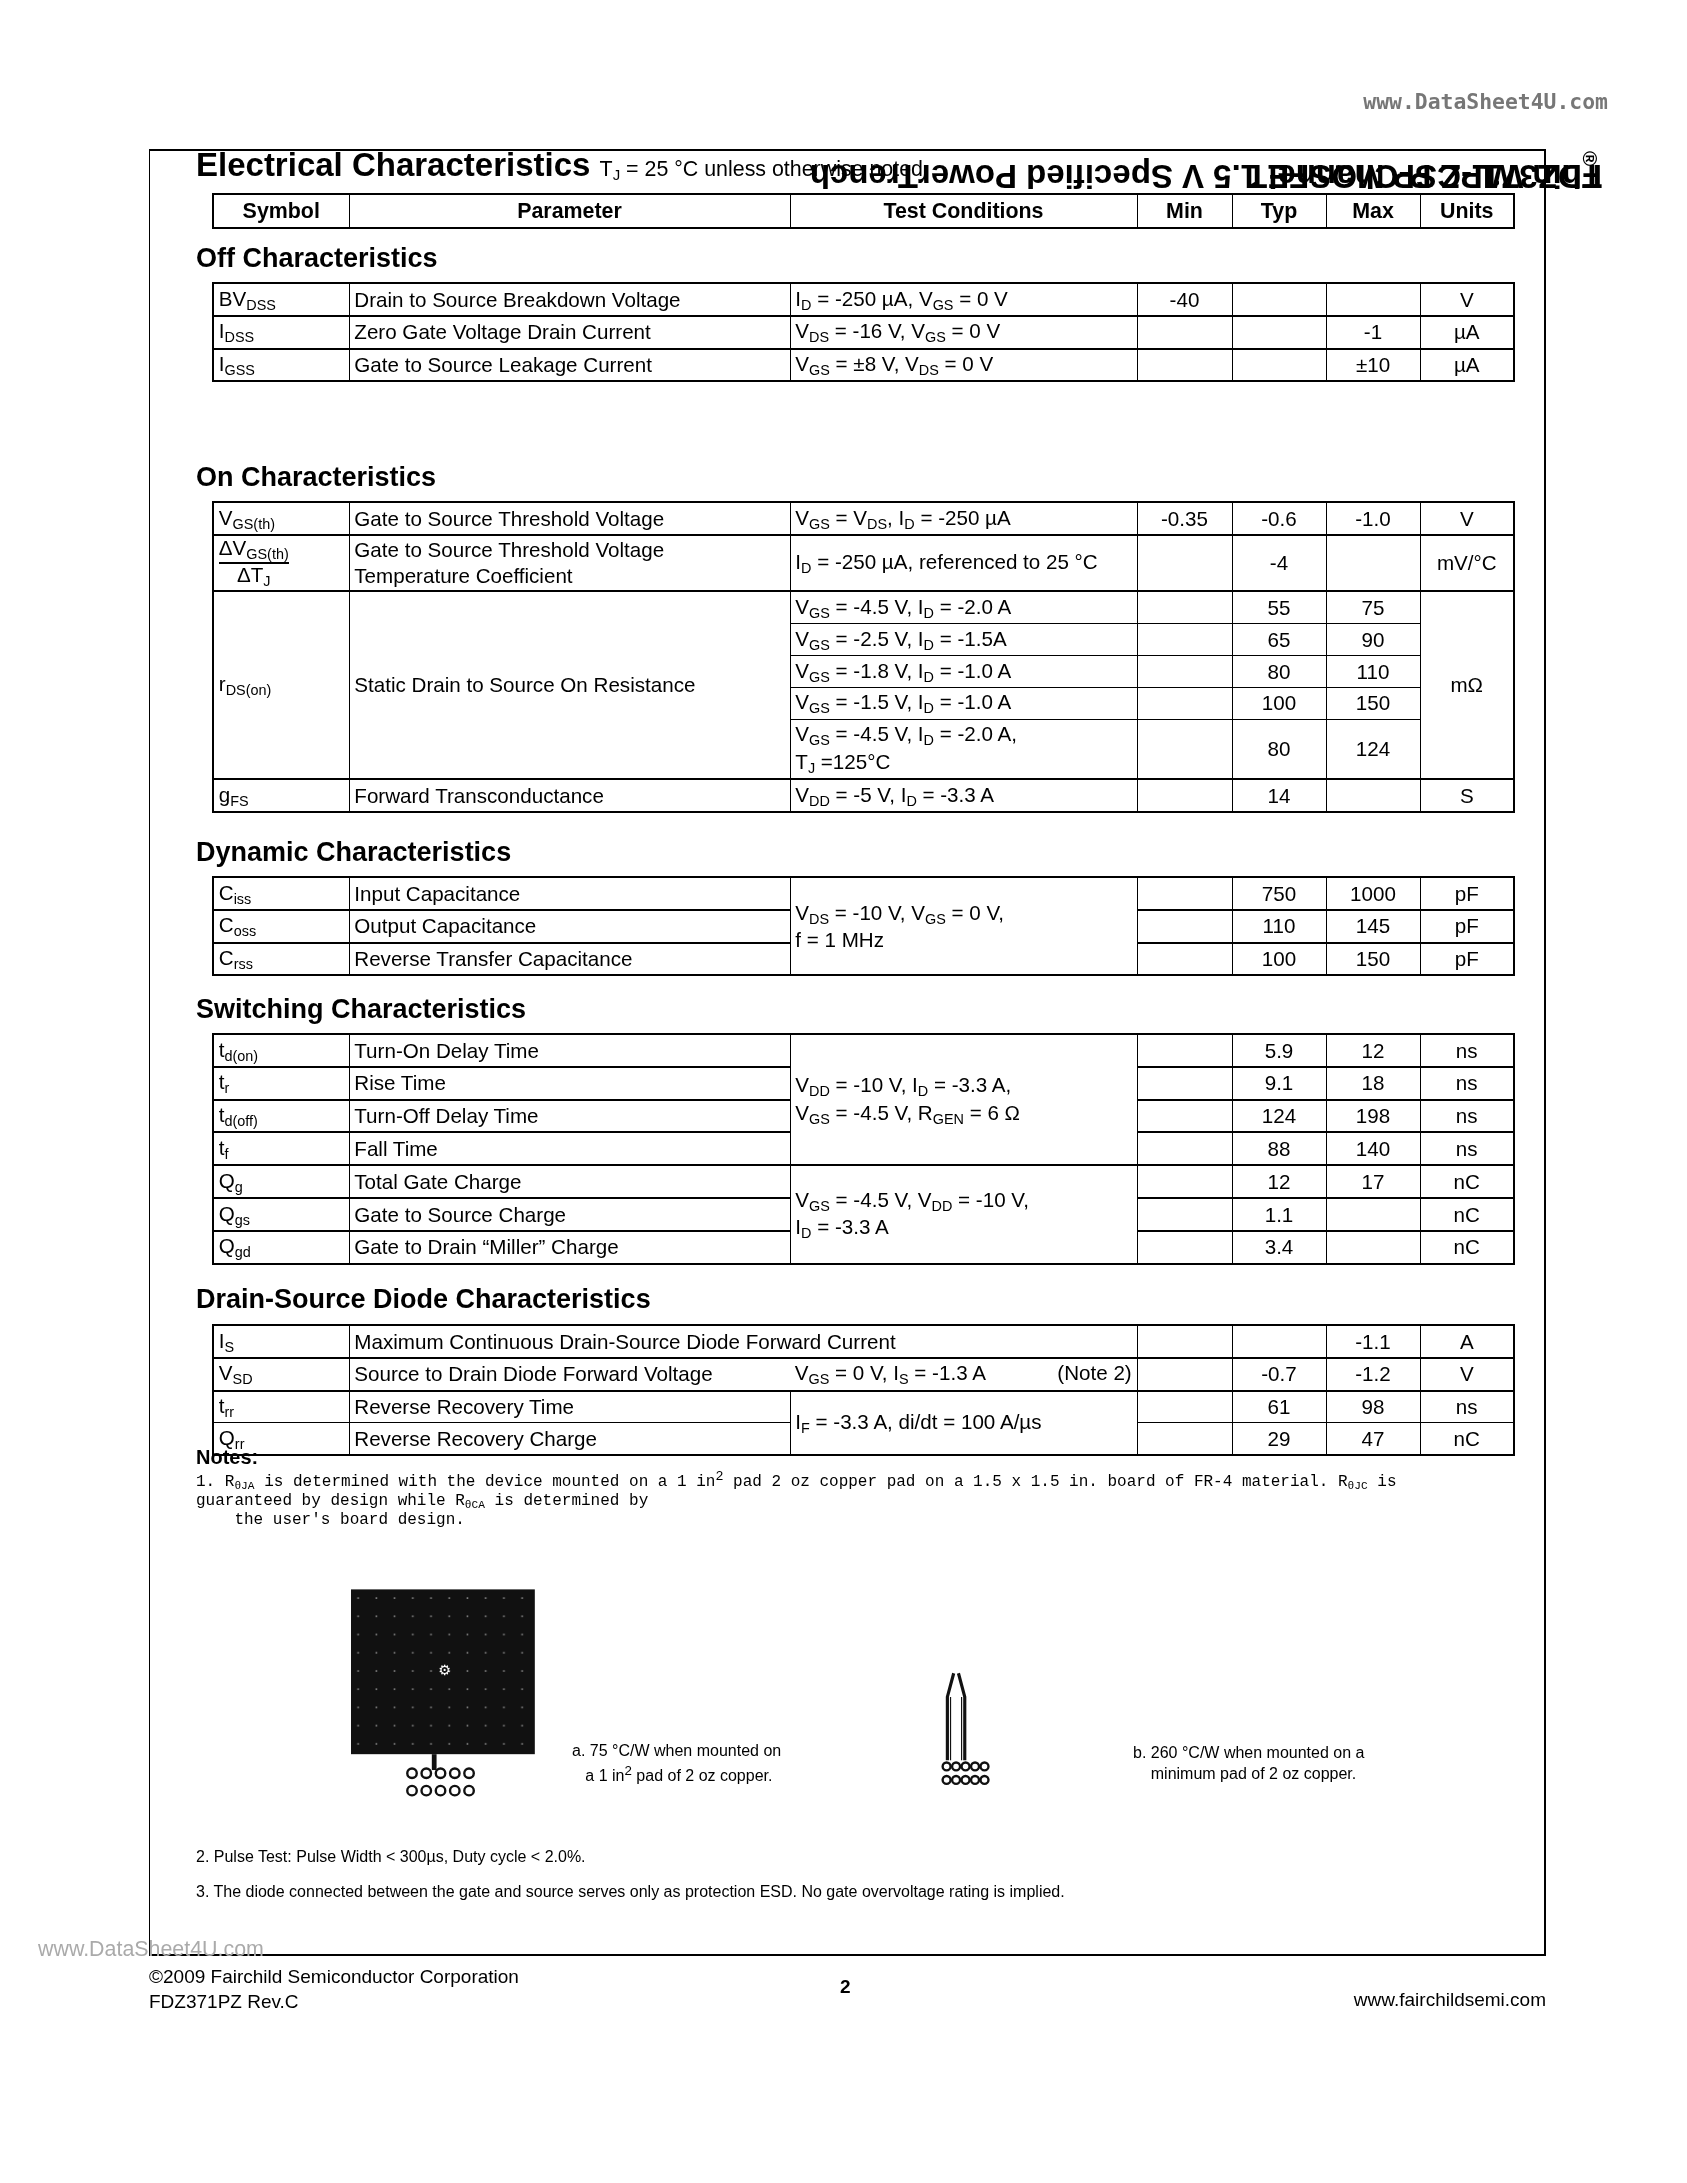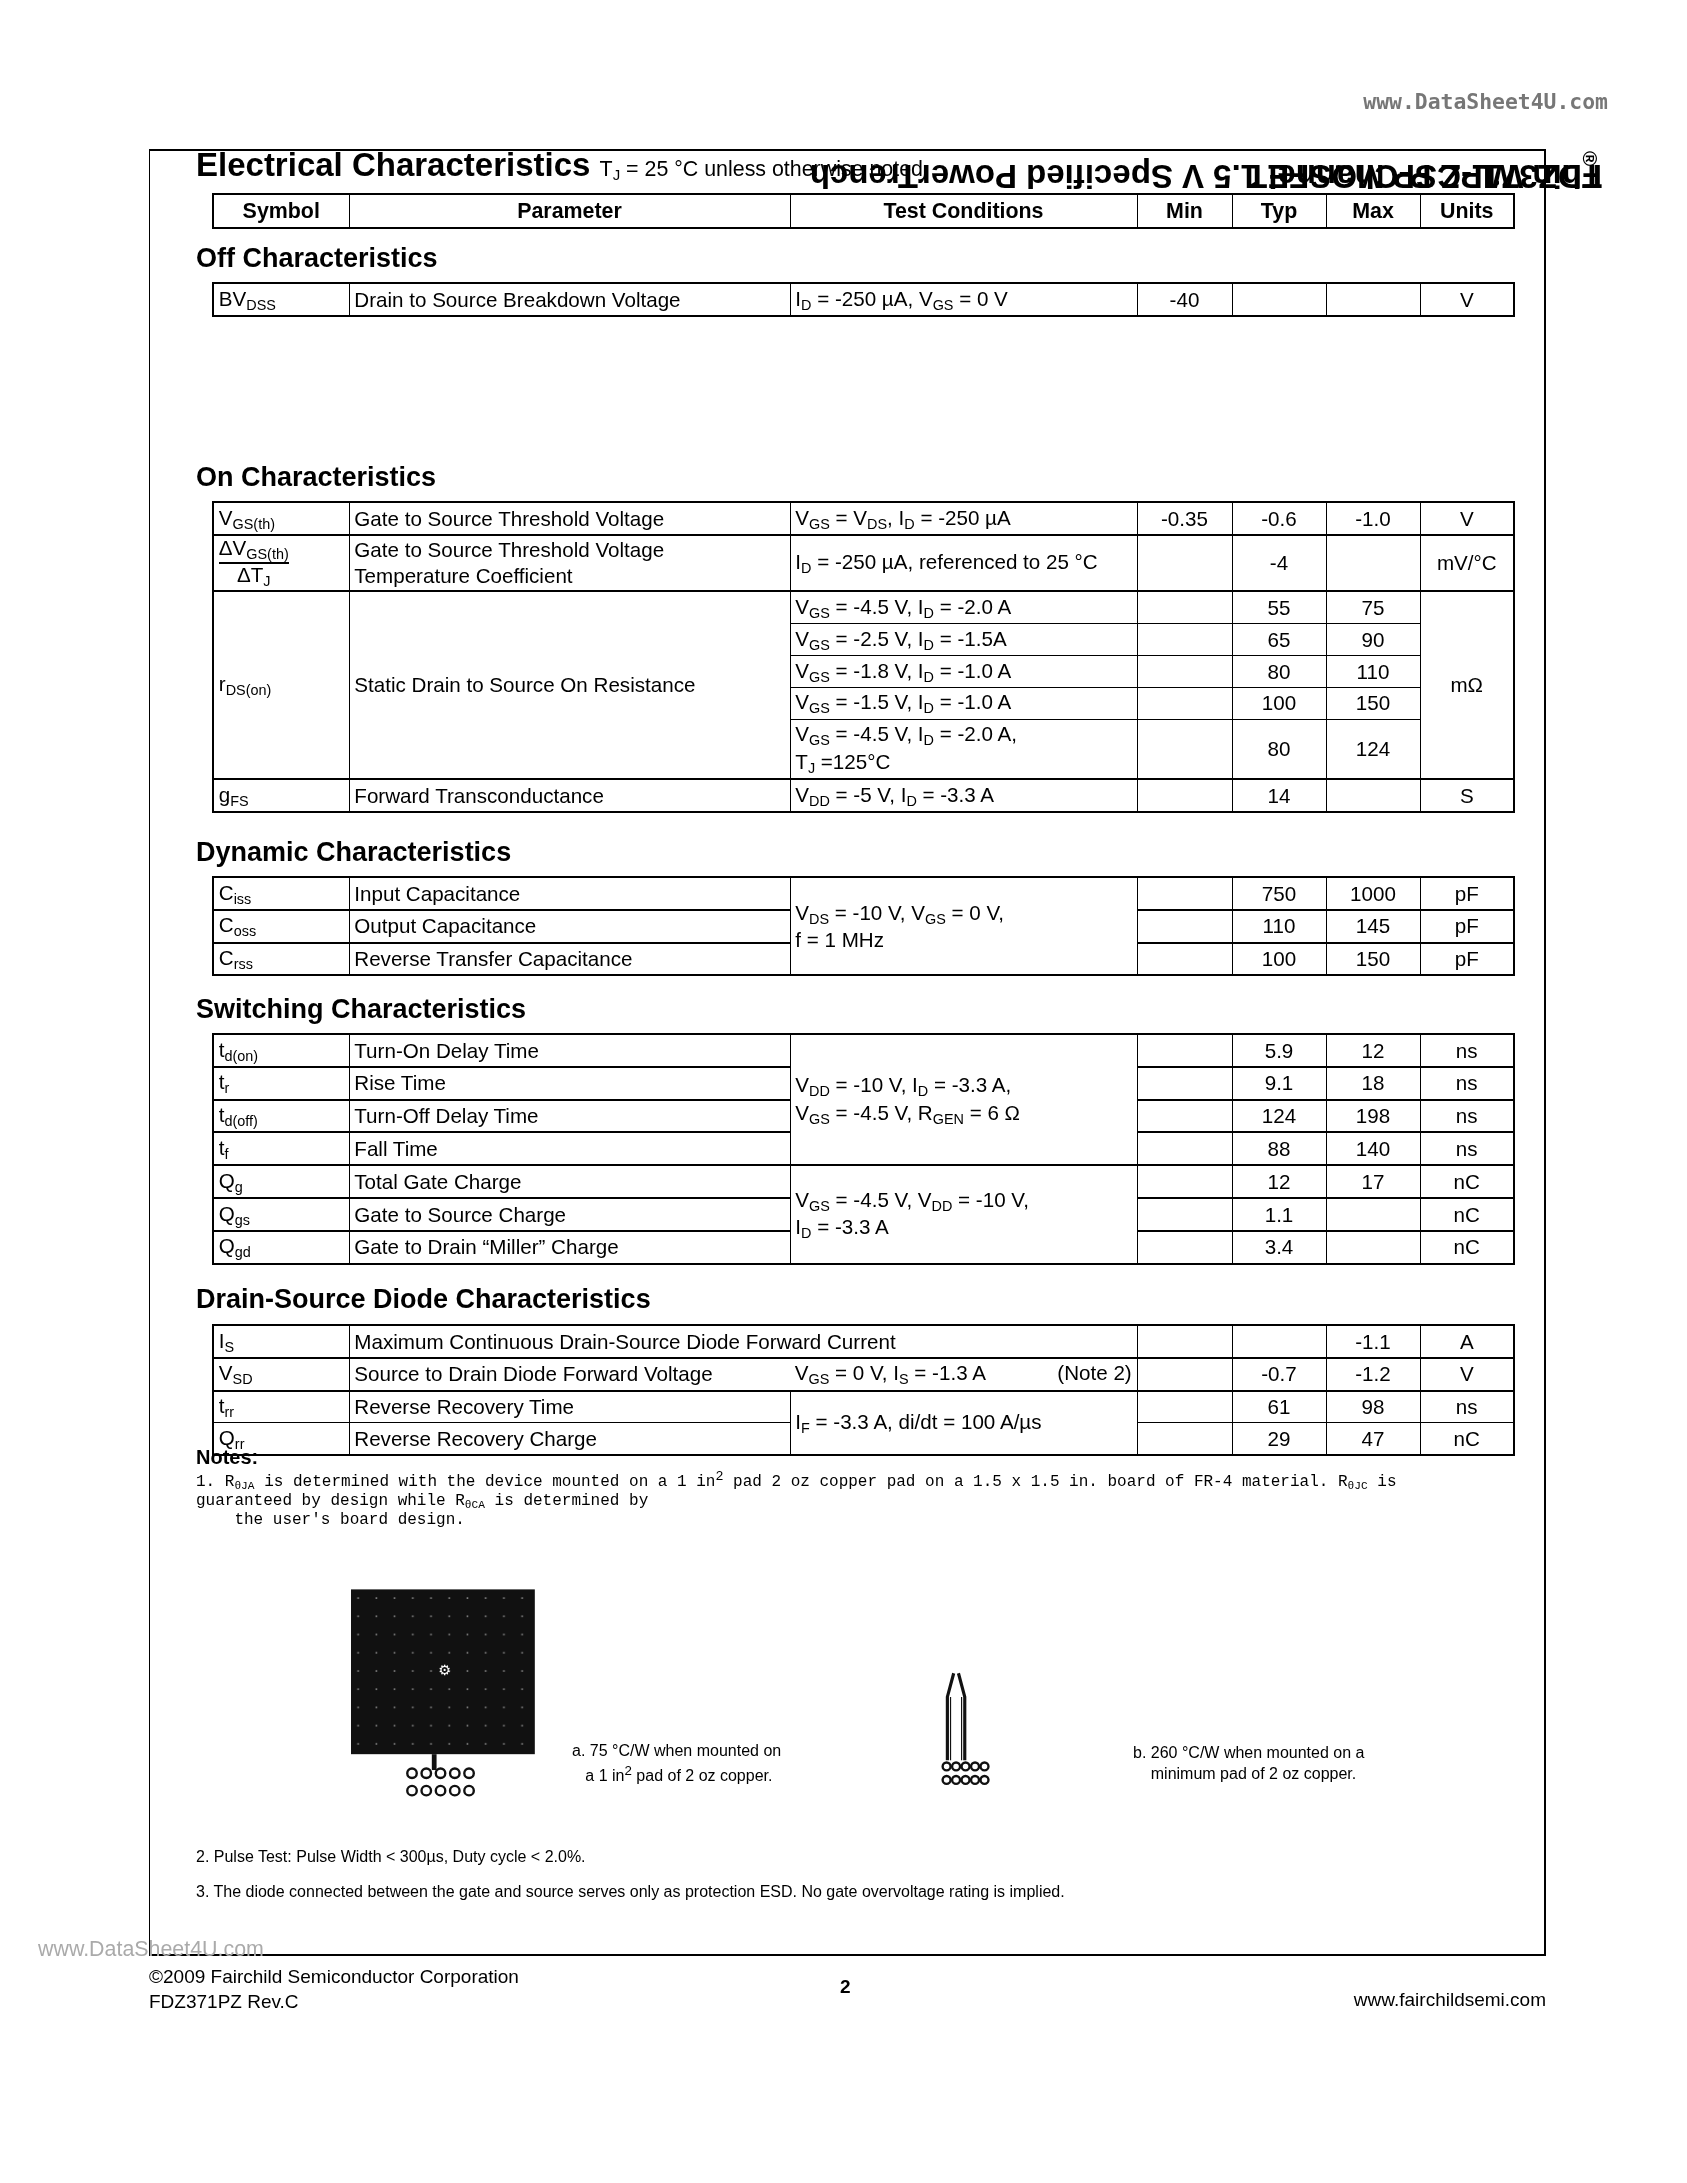--- a/index.html
+++ b/index.html
@@ -84,20 +84,38 @@
       </colgroup>
       <tbody>
         <tr class="">
           <td>BV<sub>DSS</sub></td>
           <td>Drain to Source Breakdown Voltage</td>
           <td>I<sub>D</sub> = -250 µA, V<sub>GS</sub> = 0 V</td>
           <td class="c">-40</td>
           <td class="c"></td>
           <td class="c"></td>
           <td class="c">V</td>
+        </tr>
+        <tr class="thick">
+          <td>I<sub>DSS</sub></td>
+          <td>Zero Gate Voltage Drain Current</td>
+          <td>V<sub>DS</sub> = -16 V, V<sub>GS</sub> = 0 V</td>
+          <td class="c"></td>
+          <td class="c"></td>
+          <td class="c">-1</td>
+          <td class="c">µA</td>
+        </tr>
+        <tr class="thick">
+          <td>I<sub>GSS</sub></td>
+          <td>Gate to Source Leakage Current</td>
+          <td>V<sub>GS</sub> = ±8 V, V<sub>DS</sub> = 0 V</td>
+          <td class="c"></td>
+          <td class="c"></td>
+          <td class="c">±10</td>
+          <td class="c">µA</td>
         </tr>
       </tbody>
     </table>
 
   <h2 style="top:313px;">On Characteristics</h2>
   <table id="t-on" style="top:352px;">
       <colgroup>
         <col class="sym">
         <col class="par">
         <col class="cond">

